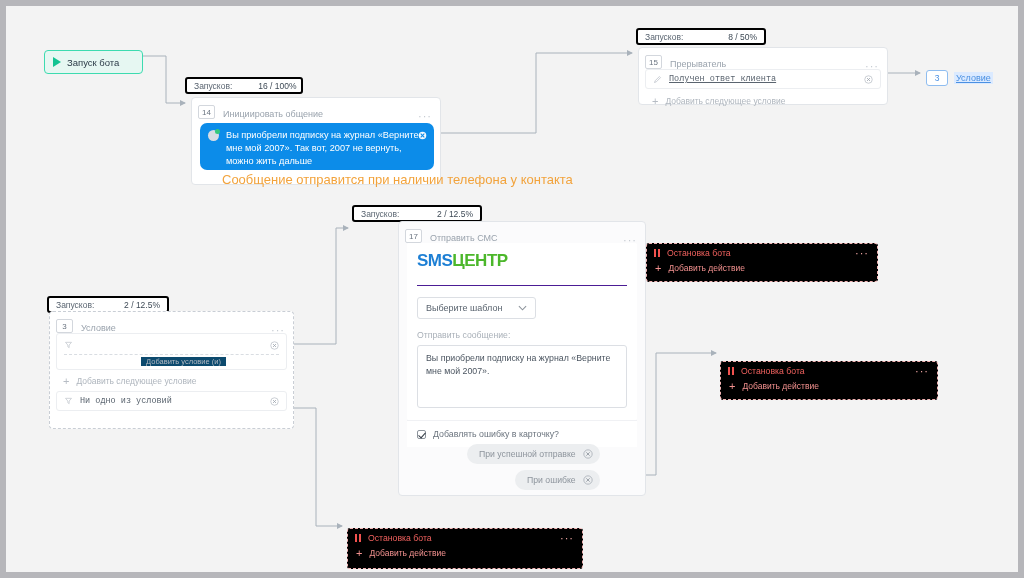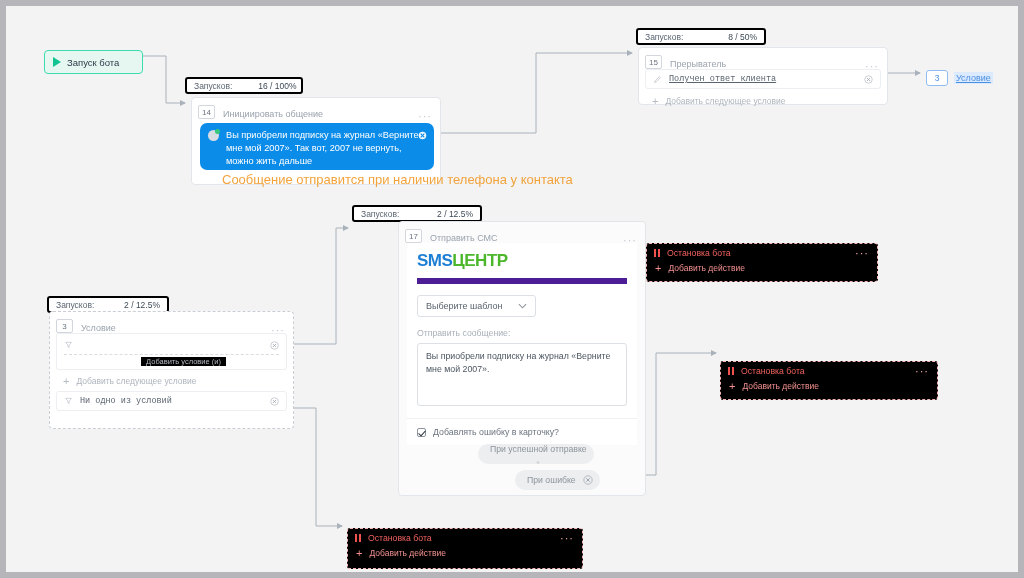--- a/index.html
+++ b/index.html
@@ -106,29 +106,29 @@
   
   #n3 {
     left:43px; top:305px; width:245px; height:118px;
     background:#fff; border:1px dashed #c9ced5; border-radius:4px; position:absolute;
   }
   .cond-main {
     border:1px solid #eceef1; border-radius:3px; margin:0 6px 3px; padding:5px 7px 3px;
   }
   .cond-line { font-size:8.5px; color:#5a646f; line-height:12px; padding-right:12px; position:relative; }
   .cond-sub { border-top:1px dashed #d9dde2; margin-top:4px; padding-top:2px; text-align:center; font-size:7.5px; color:#b4bac2; position:relative; }
-  .cond-sub span { background:#000000; padding:0 5px;margin-left:24px; }
+  .cond-sub span { background:#0c4a6e; padding:0 5px;margin-left:24px; }
 
   
   #n17 {
     left:348px; top:215px; width:248px; height:275px;
     background:#fbfbfc; border:1px solid #e2e5e9; border-radius:4px; position:absolute;margin-left:44px;
   }
   .sms-inner { background:#fff; margin:0 8px; padding:8px 10px 12px; border-radius:2px; }
-  .logo { font-size:17px; font-weight:bold; letter-spacing:-0.5px; padding-bottom:7px; border-bottom:6px solid #4c1d95; margin-bottom:11px;}
+  .logo { font-size:17px; font-weight:bold; letter-spacing:-0.5px; padding-bottom:14px; border-bottom:1px solid #4c1d95; margin-bottom:11px;}
   .logo .s1 { color:#1d7fd4; }
   .logo .s2 { color:#4cb72b; }
   .select {
     width:119px;height:22px;border:1px solid #dcdfe4;border-radius:3px;background:#fff;
     display:flex;align-items:center;padding:0 8px; font-size:9px;color:#5a646f; margin-bottom:11px;
   }
   .select .cv { margin-left:auto; }
   .fl { font-size:8.7px;color:#a9b0b8; margin-bottom:5px; }
   .ta {
     border:1px solid #dcdfe4;border-radius:3px;background:#fff;height:63px;
@@ -305,21 +305,21 @@
       </div>
       <div class="fl">Отправить сообщение:</div>
       <div class="ta">Вы приобрели подписку на журнал «Верните мне мой 2007».</div>
     </div>
     <div class="chk-row">
       <span class="chk"></span>
       <span class="chk-lbl">Добавлять ошибку в карточку?</span>
     </div>
   </div>
 
-  <div class="pill" style="left:472px; top:438px;flex-direction:column;">
+  <div class="pill" style="left:461px; top:438px;">
     <span>При успешной отправке</span>
     <svg width="10" height="10" viewBox="0 0 12 12">
       <circle cx="6" cy="6" r="5" fill="none" stroke="#a9b0b8" stroke-width="1"></circle>
       <path d="M4 4 L8 8 M8 4 L4 8" stroke="#8d949c" stroke-width="1"></path>
     </svg>
   </div>
   <div class="pill" style="left:509px; top:464px;">
     <span>При ошибке</span>
     <svg width="10" height="10" viewBox="0 0 12 12">
       <circle cx="6" cy="6" r="5" fill="none" stroke="#a9b0b8" stroke-width="1"></circle>

